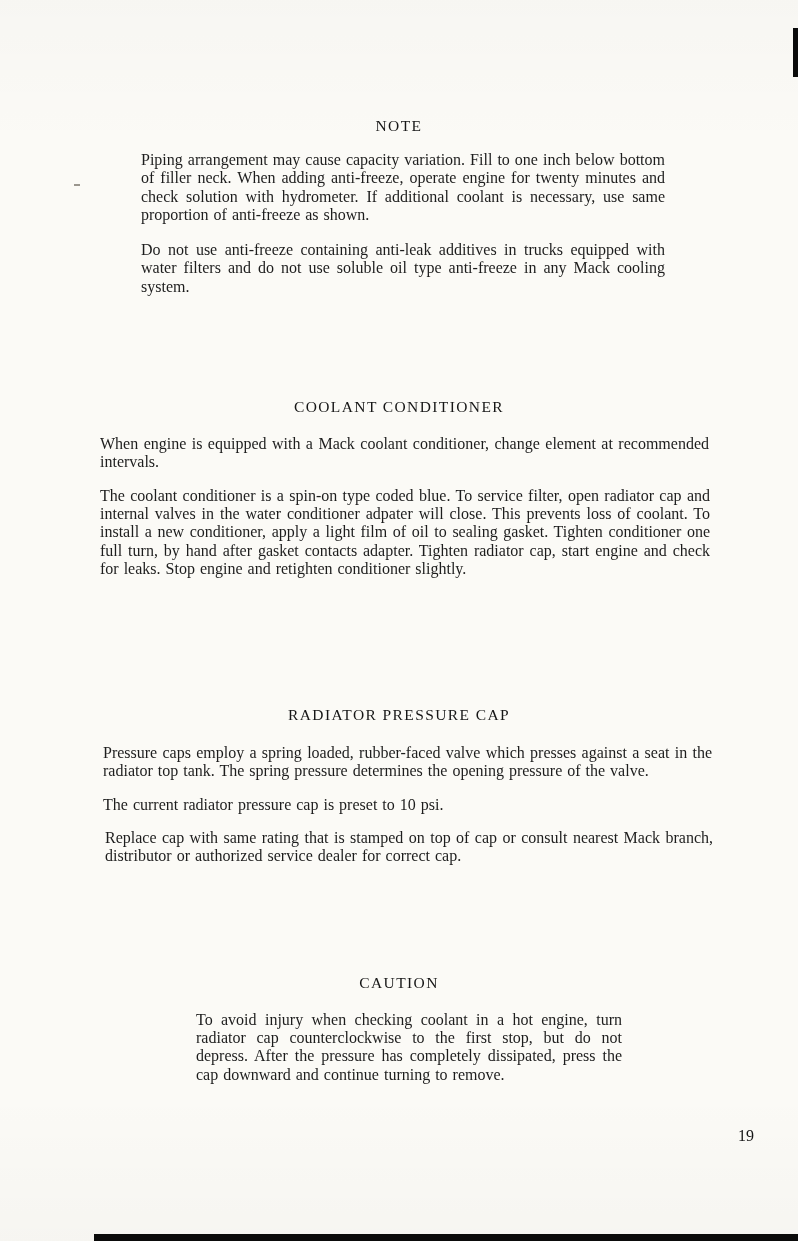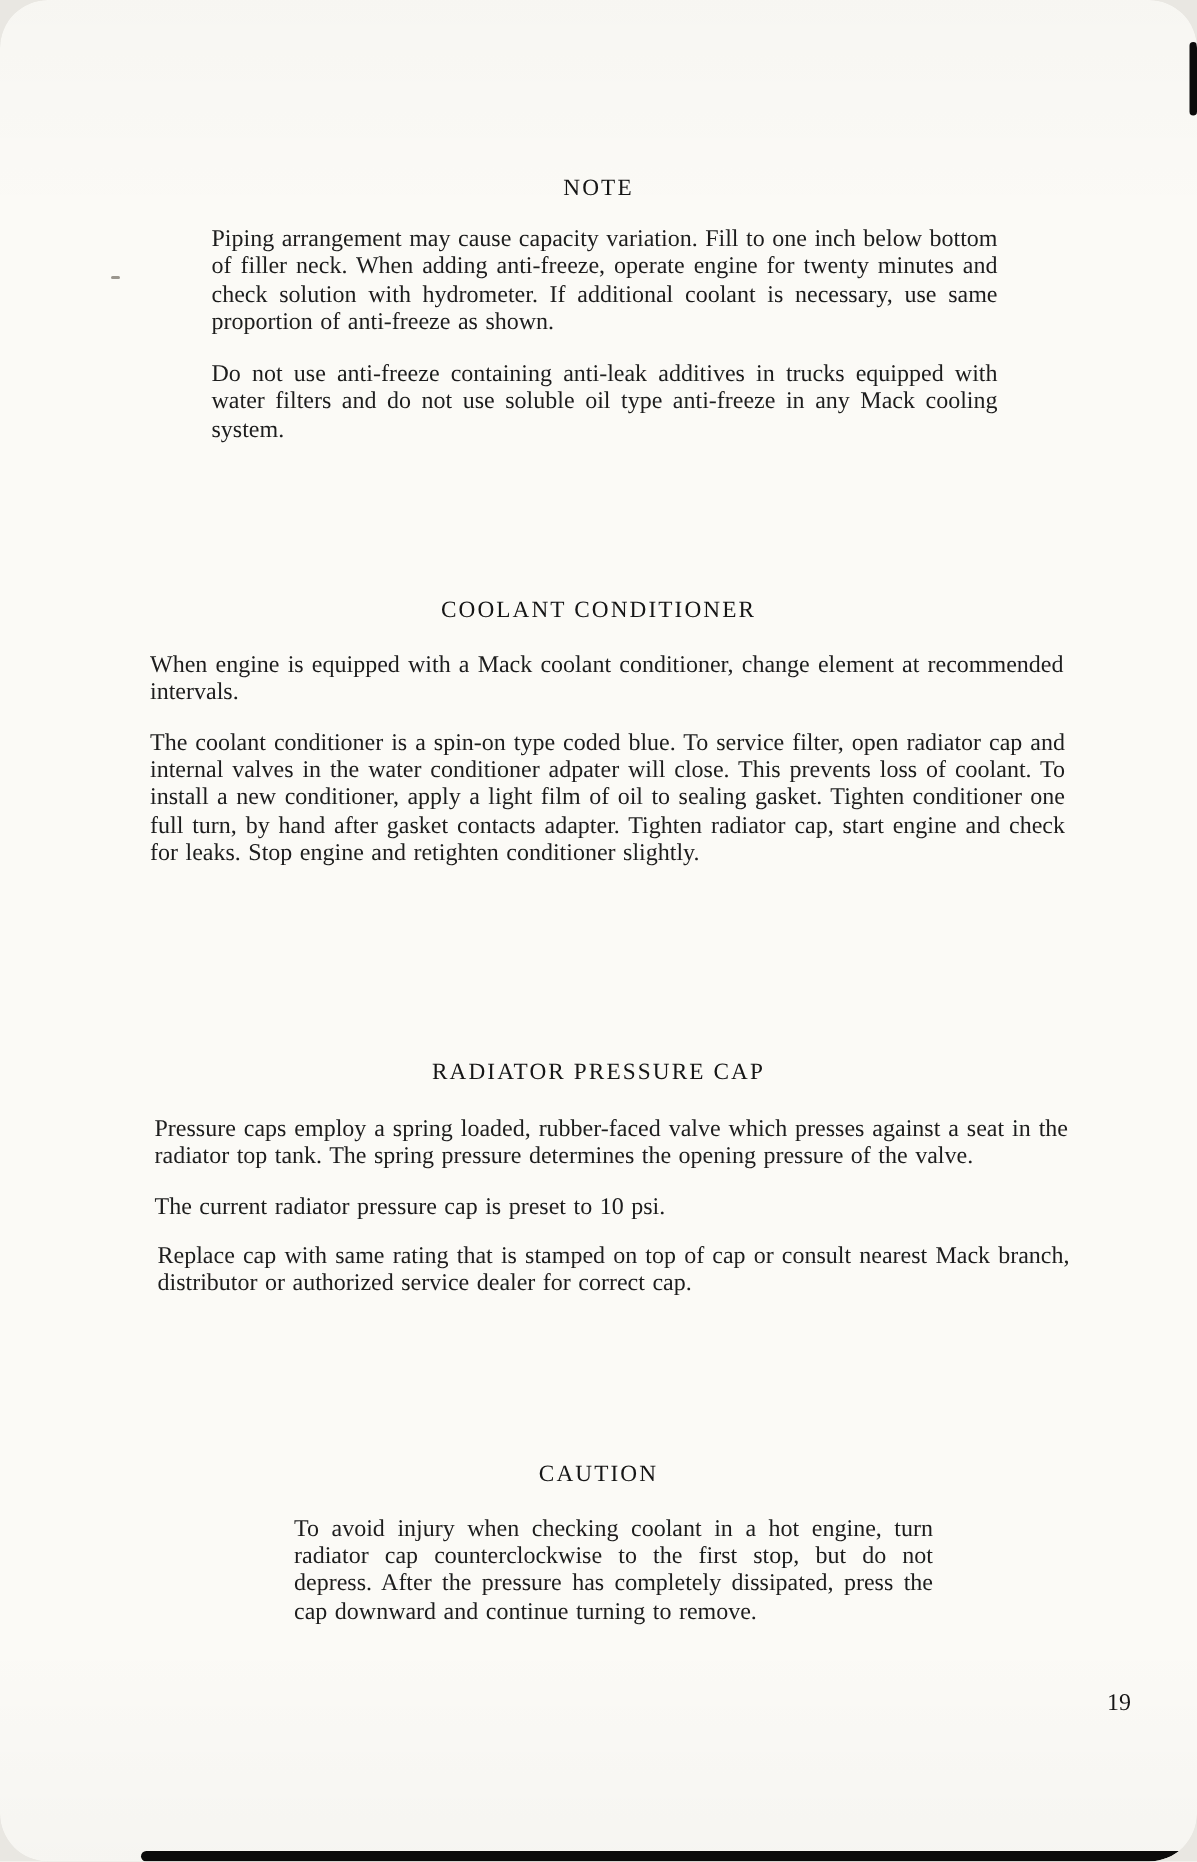--- a/index.html
+++ b/index.html
@@ -1,15 +1,15 @@
 <!DOCTYPE html>
 <html><head>
 <meta charset="utf-8">
 <style>
-  * { margin: 0; padding: 0; box-sizing: border-box; border-radius: 32px; }
+  * { margin: 0; padding: 0; box-sizing: border-box; }
 
   html, body {
     width: 798px;
     background: #e9e7e2;
   }
 
   .page {
     position: relative;
     width: 798px;
     height: 1241px;

